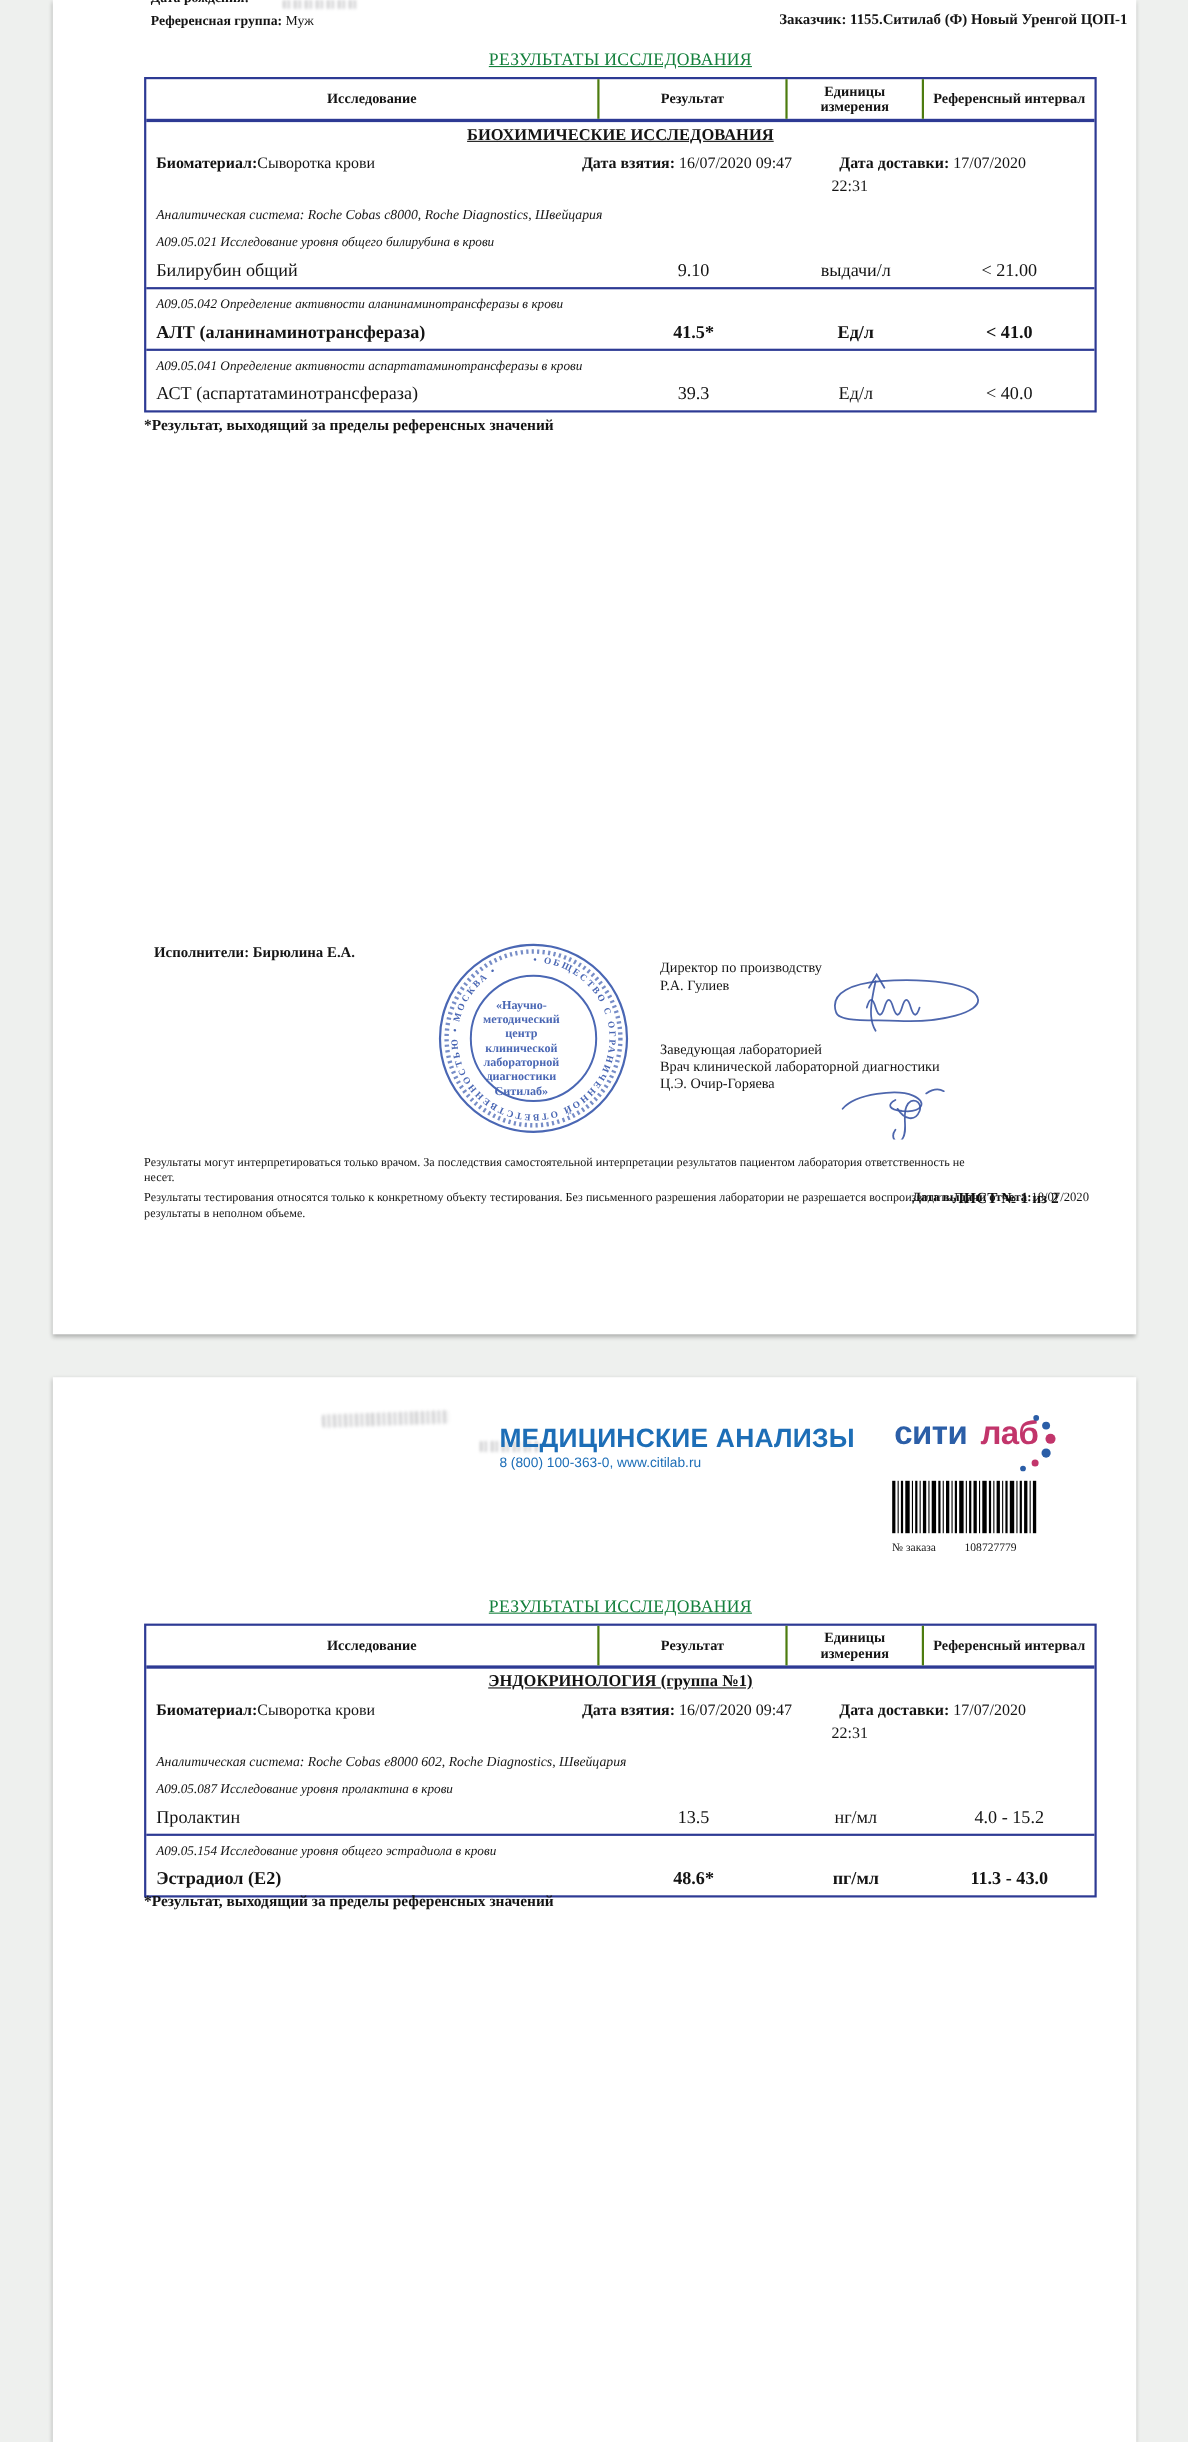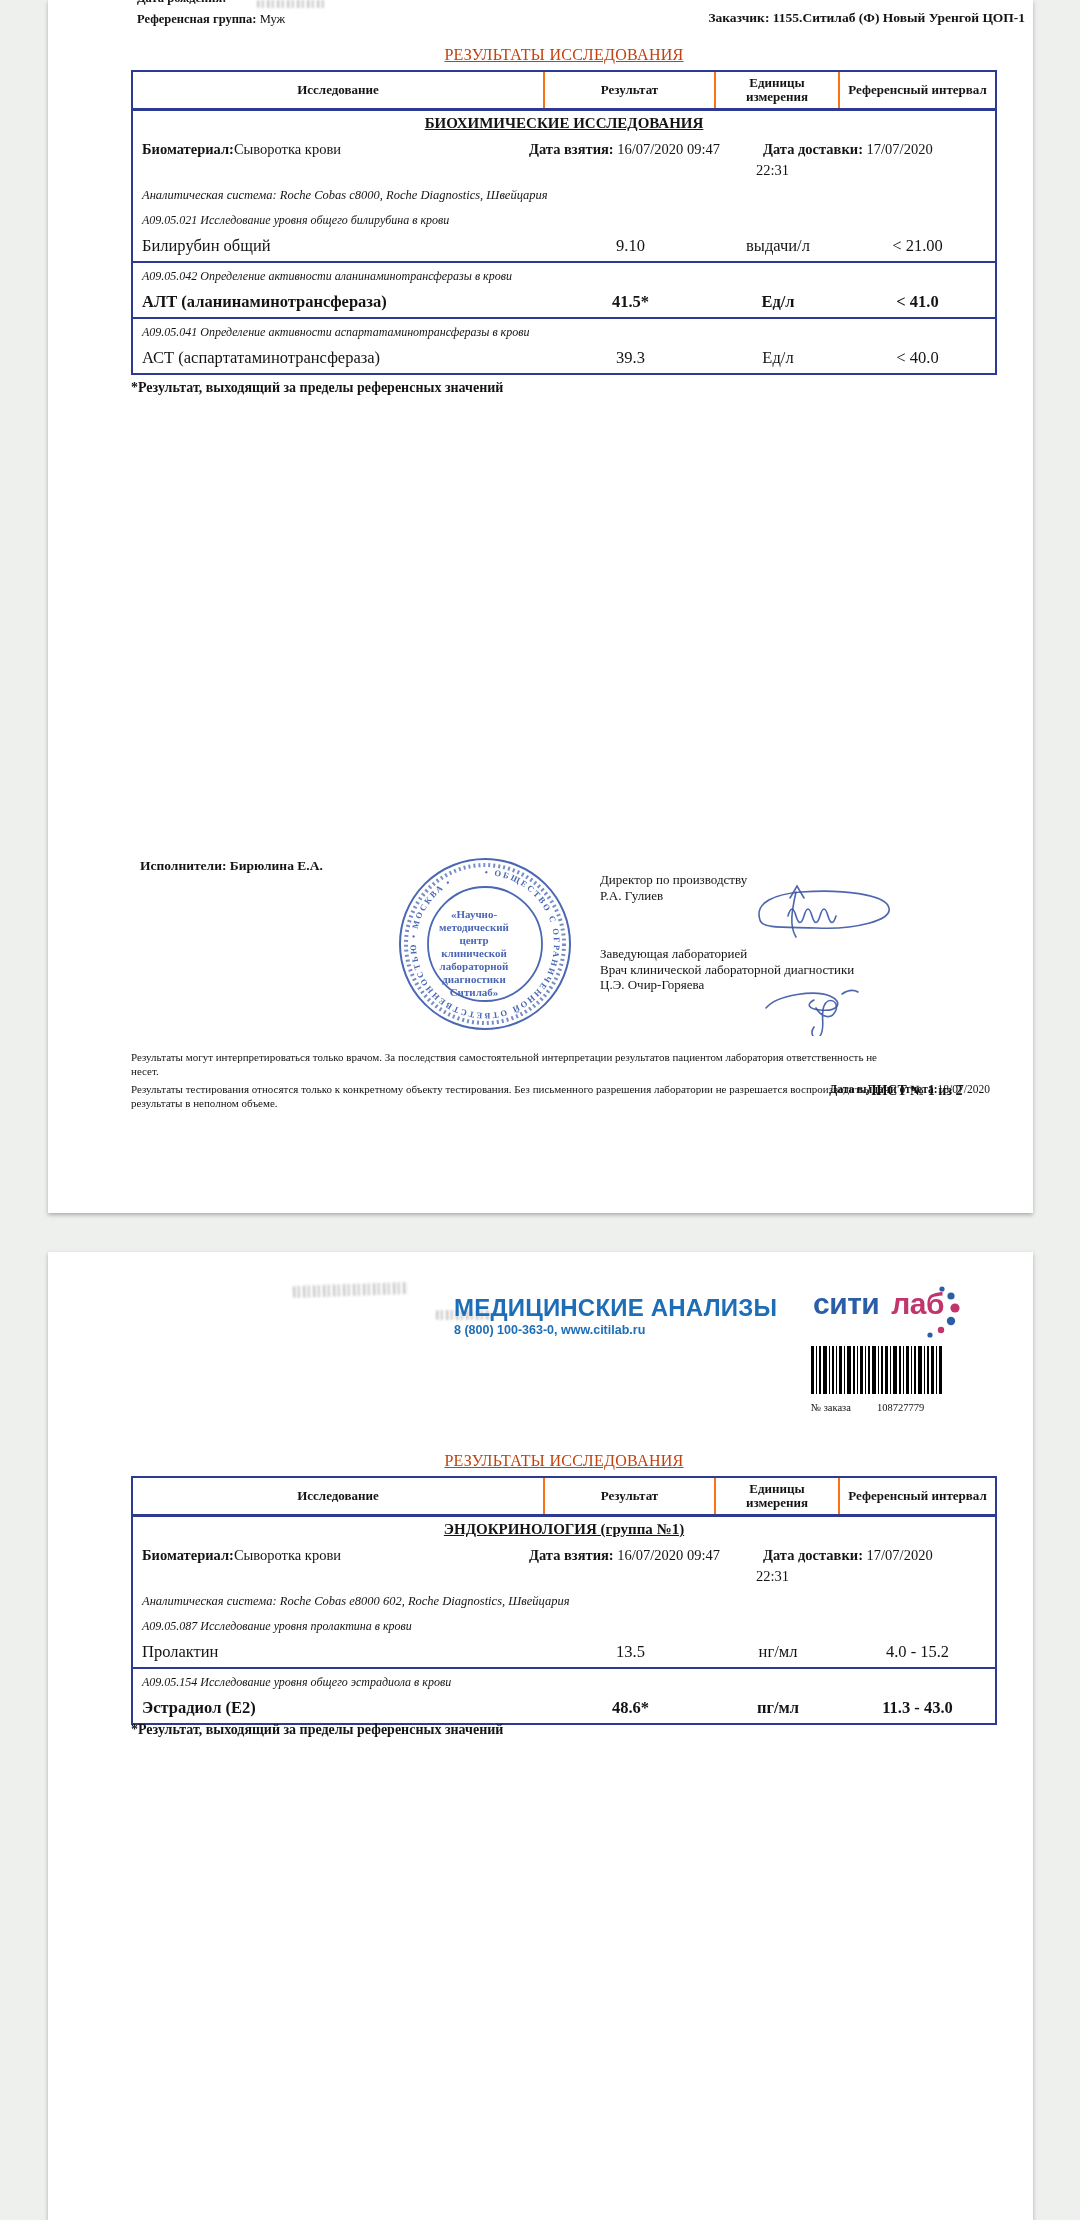--- a/index.html
+++ b/index.html
@@ -10,24 +10,24 @@
   .page1{top:0;height:1213px;}
   .page2{top:1252px;height:968px;}
   .abs{position:absolute;}
   .b{font-weight:bold;}
   
   .idline{font-size:12.5px;white-space:nowrap;}
   .smudge{background:repeating-linear-gradient(90deg,rgba(100,100,105,.65) 0 2px,rgba(120,120,125,.15) 2px 5px,rgba(90,90,95,.5) 5px 7px,rgba(255,255,255,0) 7px 10px);
           filter:blur(1.3px);opacity:.6;border-radius:2px;}
   .customer{font-size:13.5px;font-weight:bold;white-space:nowrap;}
   
-  .rtitle{width:866px;left:83px;text-align:center;color:#c2410c;font-size:16px;text-decoration:underline;letter-spacing:.3px;}
+  .rtitle{width:866px;left:83px;text-align:center;color:#15803d;font-size:16px;text-decoration:underline;letter-spacing:.3px;}
   .rtable{left:83px;width:866px;border:2px solid #2d3a94;box-sizing:border-box;background:#fff;}
   .thead{display:grid;grid-template-columns:412px 171px 124px 155px;border-bottom:3px solid #2d3a94;height:36px;}
-  .thead .cell{border-right:2px solid #f97316;display:flex;align-items:center;justify-content:center;
+  .thead .cell{border-right:2px solid #4d7c0f;display:flex;align-items:center;justify-content:center;
                text-align:center;font-weight:bold;font-size:13px;line-height:14px;padding:0 6px;box-sizing:border-box;}
   .thead .cell:last-child{border-right:none;}
   .section-row{height:24px;box-sizing:border-box;padding-top:4px;text-align:center;font-weight:bold;font-size:15px;}
   .section-row span{text-decoration:underline;}
   .bio-row{position:relative;height:48px;font-size:14.5px;}
   .sys-row{height:24px;box-sizing:border-box;padding:5px 0 0 9px;font-style:italic;font-size:12.5px;}
   .code-row{height:24px;box-sizing:border-box;padding:6px 0 0 9px;font-style:italic;font-size:12px;}
   .res-row{display:grid;grid-template-columns:412px 171px 124px 155px;align-items:center;height:30px;
            font-size:16.5px;border-bottom:2px solid #2d3a94;}
   .res-row.last{border-bottom:none;}
@@ -44,21 +44,21 @@
   .dirblock{left:552px;top:872px;}
   .headblock{left:552px;top:946px;line-height:15.5px;}
   .sig1{left:698px;top:882px;}
   .sig2{left:710px;top:986px;}
   .reportdate{right:43px;top:1036px;font-size:11.5px;white-space:nowrap;margin-top:47px;}
   .disclaimer{left:83px;width:775px;font-size:11px;line-height:13.5px;}
   .sheet{left:818px;top:1083px;font-size:14px;font-weight:bold;white-space:nowrap;}
   
   .sans{font-family:"Liberation Sans","DejaVu Sans",sans-serif;}
   .p2title{left:406px;top:42px;font-size:24px;font-weight:bold;color:#1d6eb7;letter-spacing:.2px;}
-  .p2sub{left:406px;top:71px;font-size:12.5px;font-weight:bold;color:#1d6eb7;}
+  .p2sub{left:406px;top:71px;font-size:12.5px;font-weight:normal;color:#1d6eb7;}
   .logo{left:765px;top:35px;font-size:30px;font-weight:bold;letter-spacing:-.5px;}
   .logo .lb{color:#2b5ea7;}
   .logo .lc{color:#c2356b;padding-left:12px;}
   .dots{left:872px;top:32px;}
   .barcode{left:763px;top:94px;}
   .orderrow{left:763px;top:150px;font-size:10.5px;}
   .orderrow .num{margin-left:26px;}
 </style>
 </head>
 <body>

